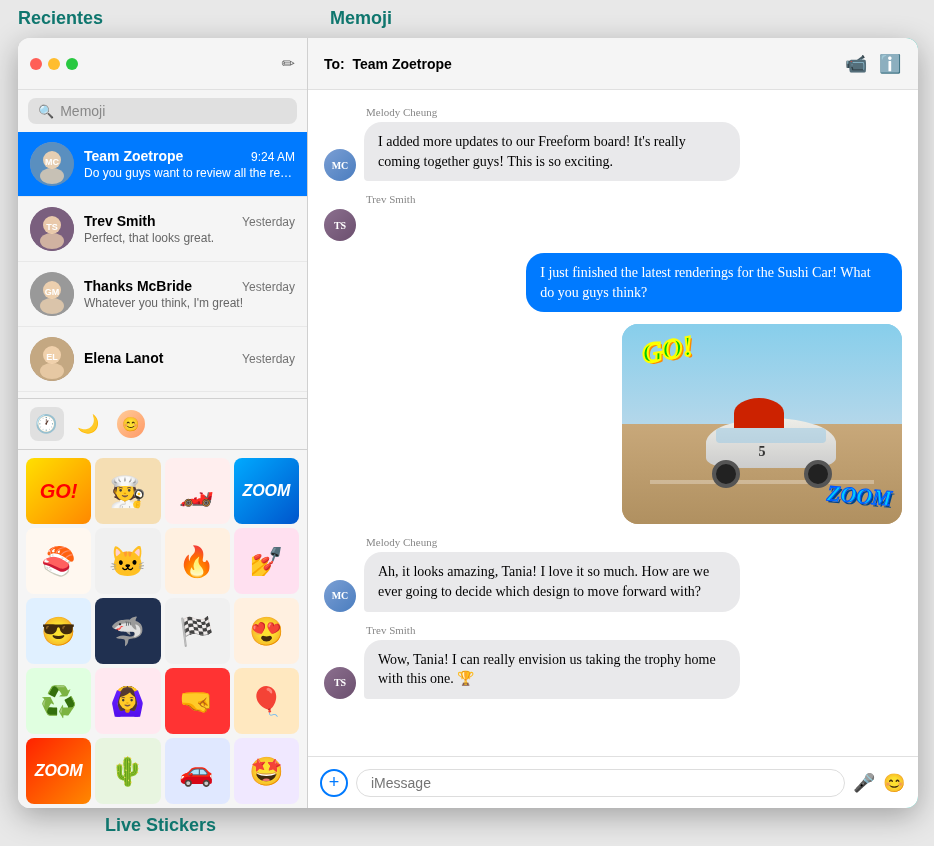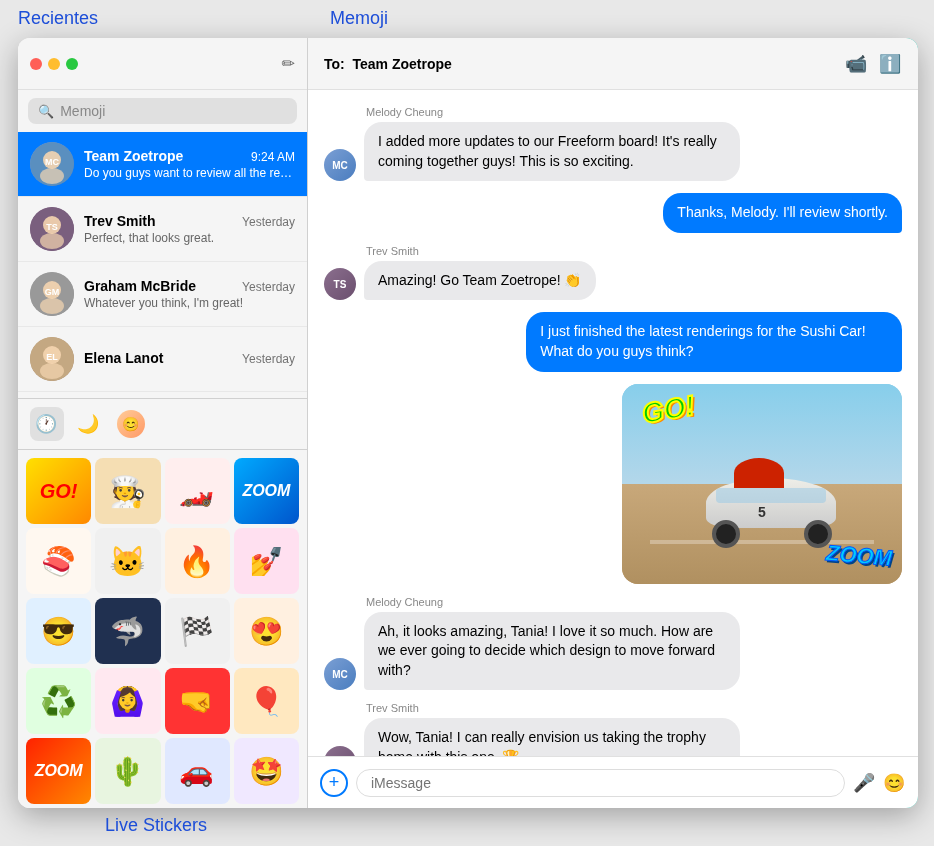--- a/index.html
+++ b/index.html
@@ -9,22 +9,22 @@
       width: 934px;
       height: 846px;
       position: relative;
       overflow: hidden;
     }
 
     
     .annotation {
       position: absolute;
       font-size: 18px;
-      font-weight: 400;
-      color: #1d4ed8;
+      font-weight: 700;
+      color: #0f766e;
       z-index: 10;
     }
 
     #label-recientes { top: 8px; left: 18px; }
     #label-memoji { top: 8px; left: 330px; }
     #label-livestickers { bottom: 10px; left: 105px; }
 
     
     .app-window {
       position: absolute;
@@ -270,20 +270,21 @@
 
     
     .messages-area {
       flex: 1;
       overflow-y: auto;
       padding: 16px;
       display: flex;
       flex-direction: column;
       gap: 12px;
       background: #fff;
+      font-family: Liberation Serif, serif;
     }
 
     .msg-group {
       display: flex;
       flex-direction: column;
       gap: 2px;
     }
 
     .msg-sender-name {
       font-size: 11px;
@@ -507,21 +508,21 @@
           <div class="avatar avatar-gm">
             <svg width="44" height="44" viewBox="0 0 44 44">
       <circle cx="22" cy="22" r="22" fill="#999"></circle>
       <circle cx="22" cy="18" r="9" fill="#f5d5b0" opacity="0.9"></circle>
       <ellipse cx="22" cy="34" rx="12" ry="8" fill="#f5d5b0" opacity="0.7"></ellipse>
       <text x="22" y="23" text-anchor="middle" font-size="9" fill="white" font-weight="bold">GM</text>
     </svg>
           </div>
           <div class="conv-info">
             <div class="conv-header">
-              <div class="conv-name">Graham McBride</div>
+              <div class="conv-name">Thanks McBride</div>
               <div class="conv-time">Yesterday</div>
             </div>
             <div class="conv-preview">Whatever you think, I'm great!</div>
           </div>
         </div>
         <div class="conv-item">
           <div class="avatar avatar-el">
             <svg width="44" height="44" viewBox="0 0 44 44">
       <circle cx="22" cy="22" r="22" fill="#c4a882"></circle>
       <circle cx="22" cy="18" r="9" fill="#f5d5b0" opacity="0.9"></circle>
@@ -590,31 +591,25 @@
     <div class="messages-area">
 
       <div class="msg-group">
         <div class="msg-sender-name">Melody Cheung</div>
         <div class="msg-row">
           <div class="msg-avatar msg-avatar-mc">MC</div>
           <div class="bubble incoming">I added more updates to our Freeform board! It's really coming together guys! This is so exciting.</div>
         </div>
       </div>
 
-      <div class="msg-group">
-        <div class="msg-row outgoing">
-          <div class="bubble outgoing">Thanks, Melody. I'll review shortly.</div>
-        </div>
-      </div>
 
       <div class="msg-group">
         <div class="msg-sender-name">Trev Smith</div>
         <div class="msg-row">
           <div class="msg-avatar msg-avatar-ts">TS</div>
-          <div class="bubble incoming">Amazing! Go Team Zoetrope! 👏</div>
         </div>
       </div>
 
       <div class="msg-group">
         <div class="msg-row outgoing">
           <div class="bubble outgoing">I just finished the latest renderings for the Sushi Car! What do you guys think?</div>
         </div>
       </div>
 
       <div class="msg-group">

